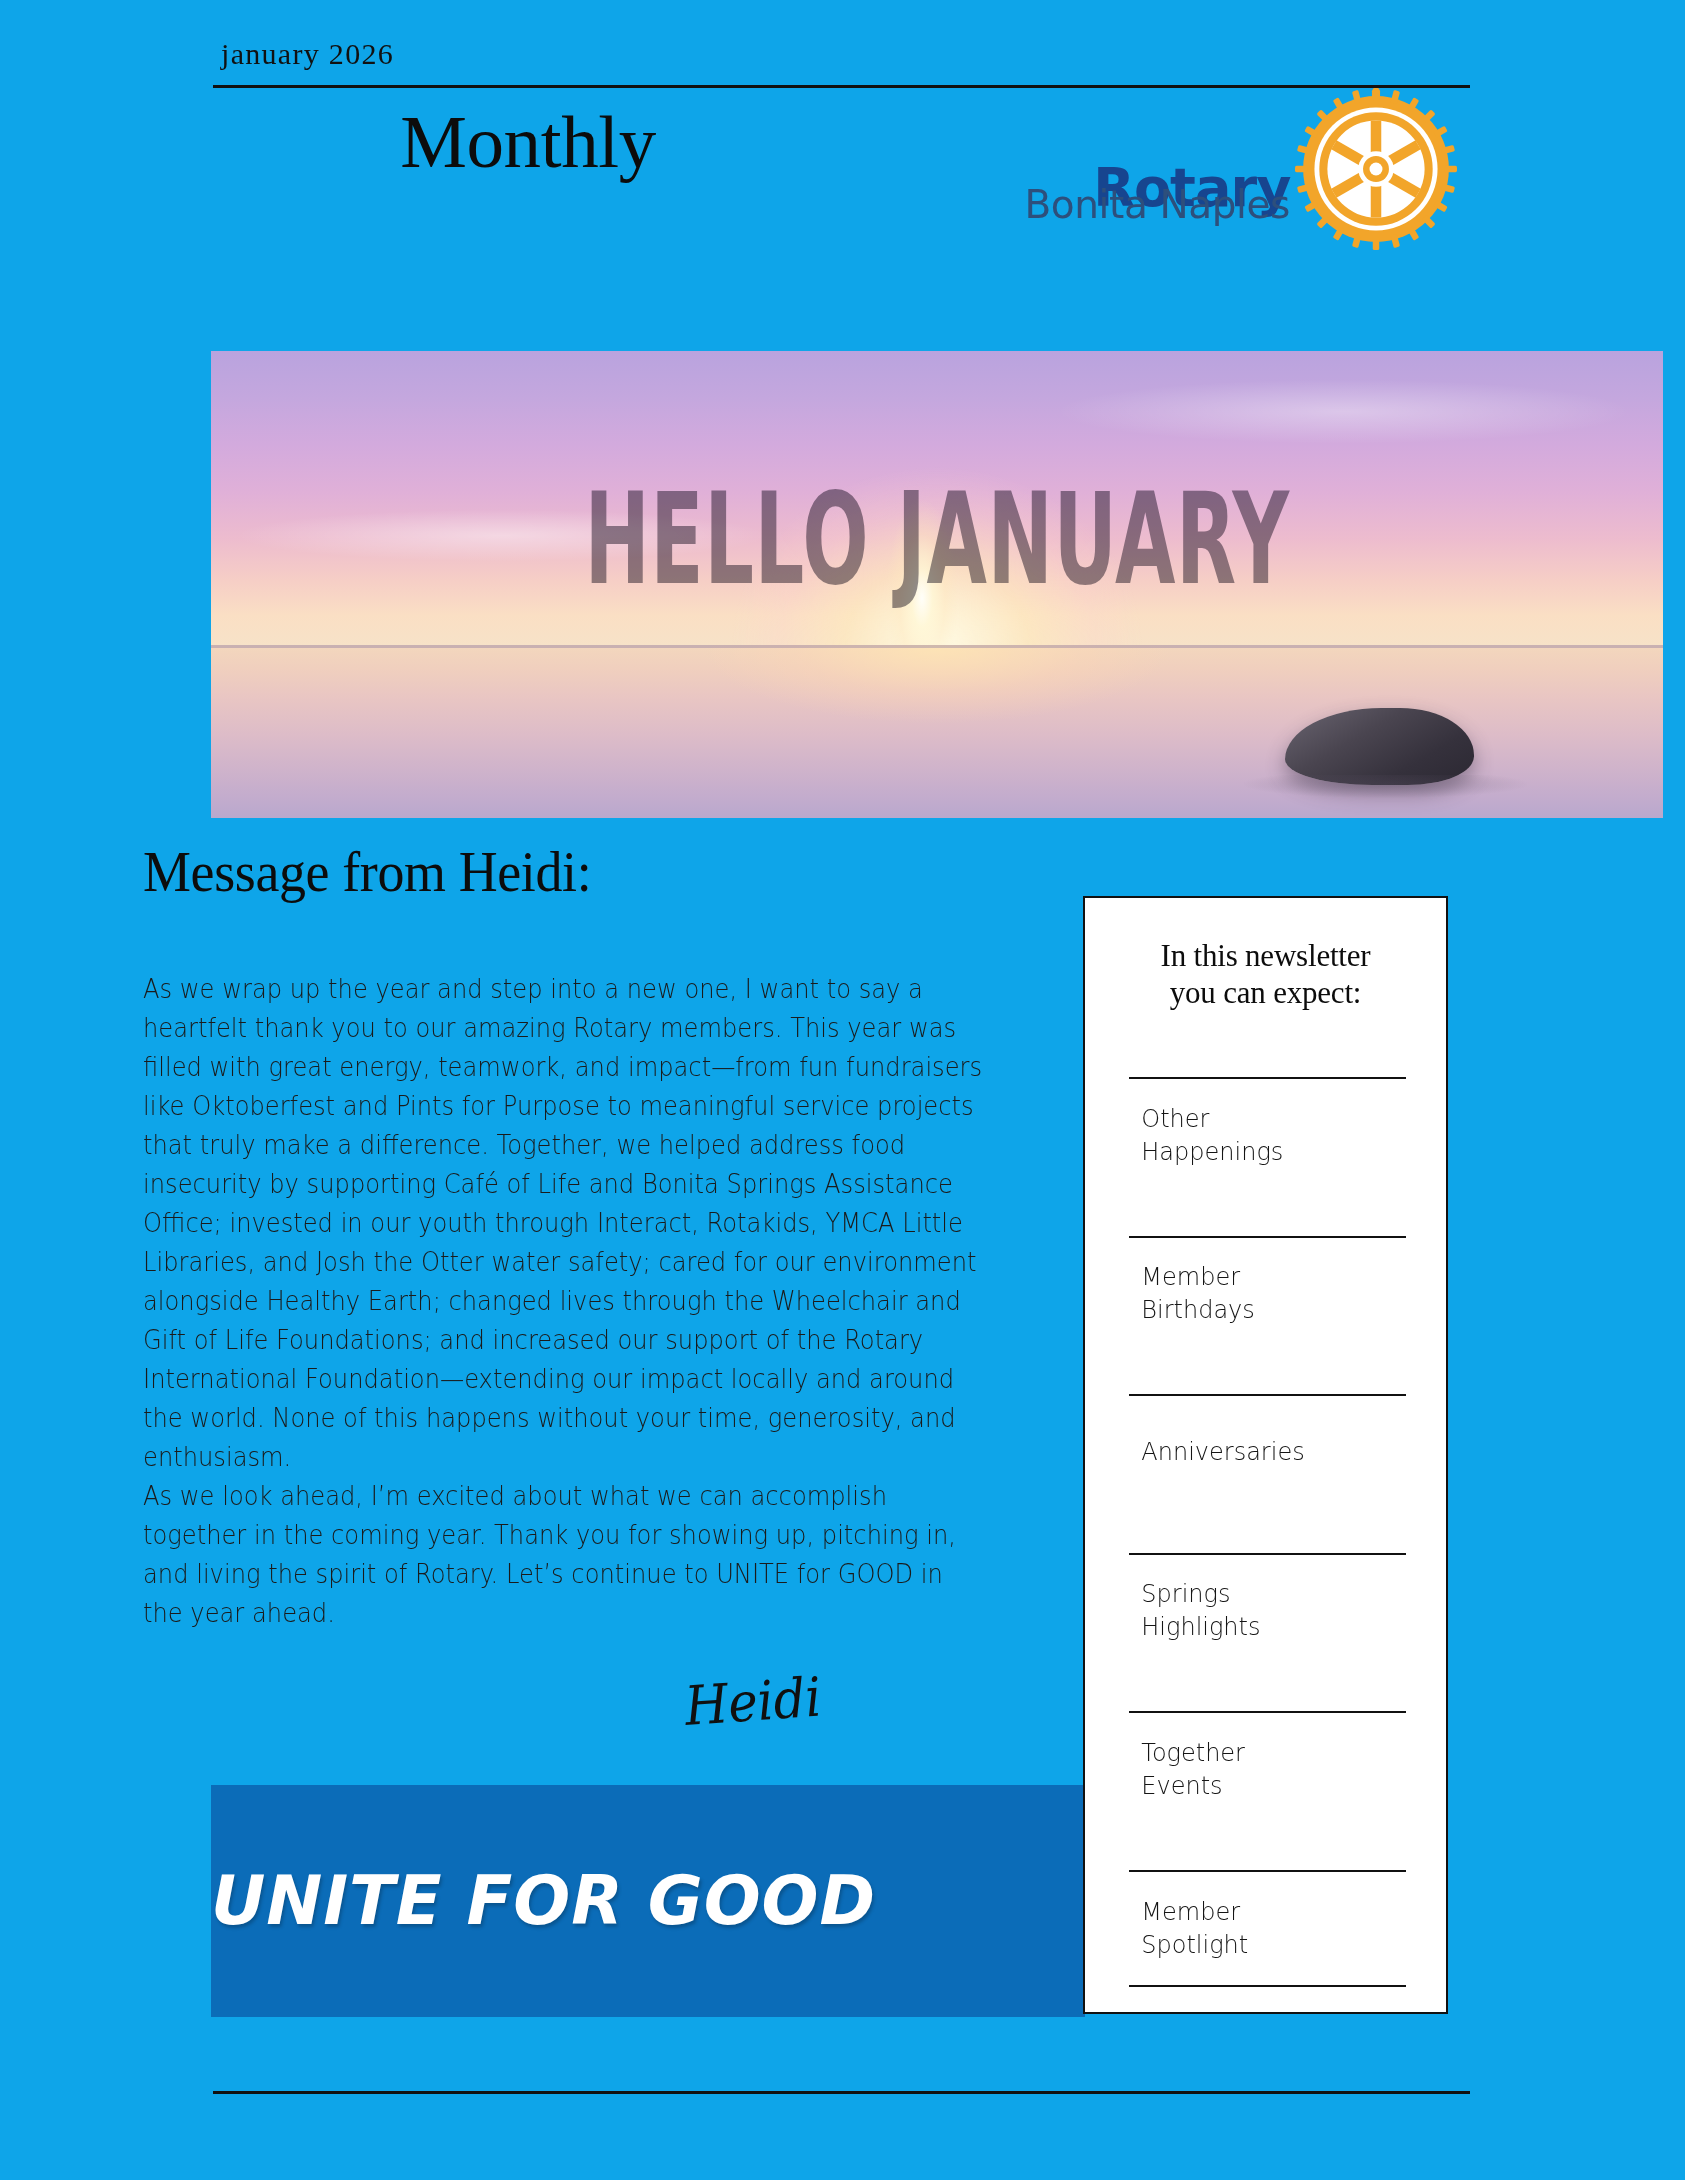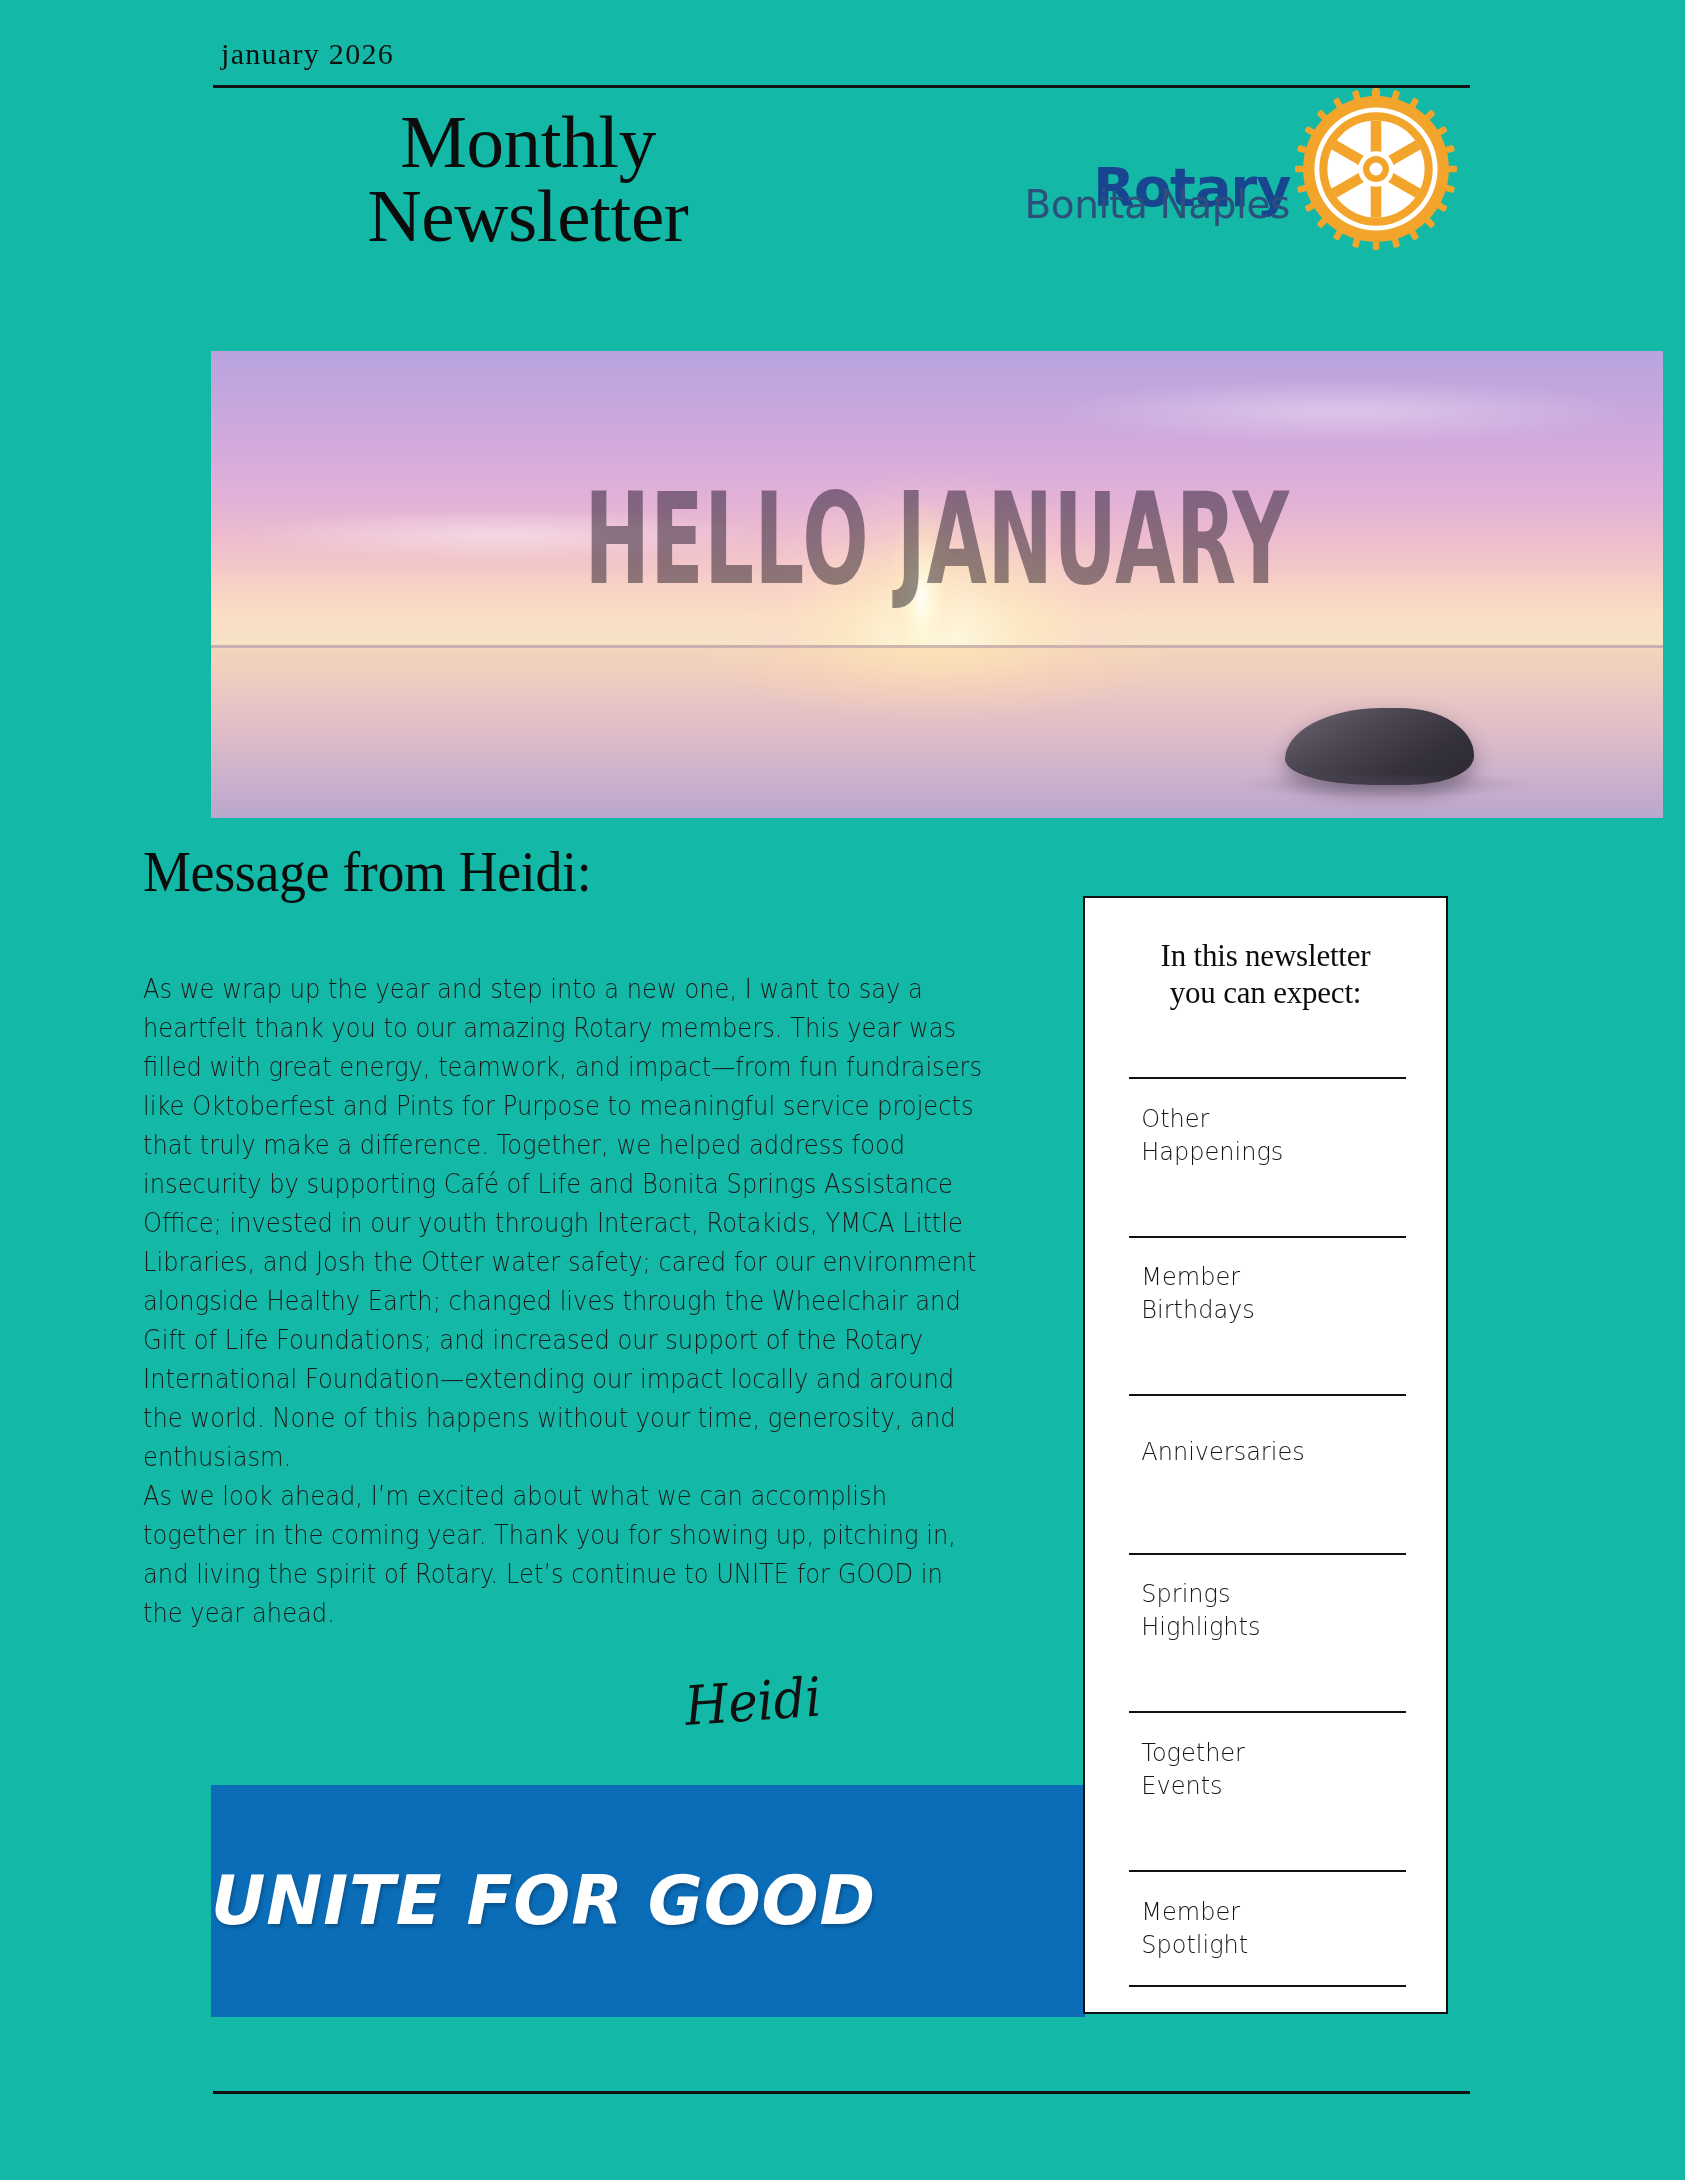--- a/index.html
+++ b/index.html
@@ -12,21 +12,21 @@
     width: 1685px;
     height: 2180px;
     position: relative;
     font-family: "Liberation Sans", sans-serif;
     overflow: hidden;
   }
 
   .page {
     position: absolute;
     inset: 0;
-    background: #14b8a6;
+    background: #0ea5e9;
   }
 
   
   .masthead-date {
     position: absolute;
     left: 221px;
     top: 37px;
     font-family: "Liberation Serif", serif;
     font-size: 30px;
     letter-spacing: 1.3px;
@@ -342,21 +342,20 @@
 </head>
 <body>
 
 <div class="page">
 
   <div class="masthead-date">january 2026</div>
   <div class="rule-top"></div>
 
   <div class="masthead-title">
     <span class="ln">Monthly</span>
-    <span class="ln">Newsletter</span>
   </div>
 
   <div class="logo-block">
     <div class="logo-wordmark">Rotary</div>
     <div class="logo-subwordmark">Bonita Naples</div>
     <div class="logo-wheel">
       <svg viewBox="0 0 200 200" width="162" height="162" aria-hidden="true">
         <g fill="#F2A52A">
           <g id="teeth">
             <g>

